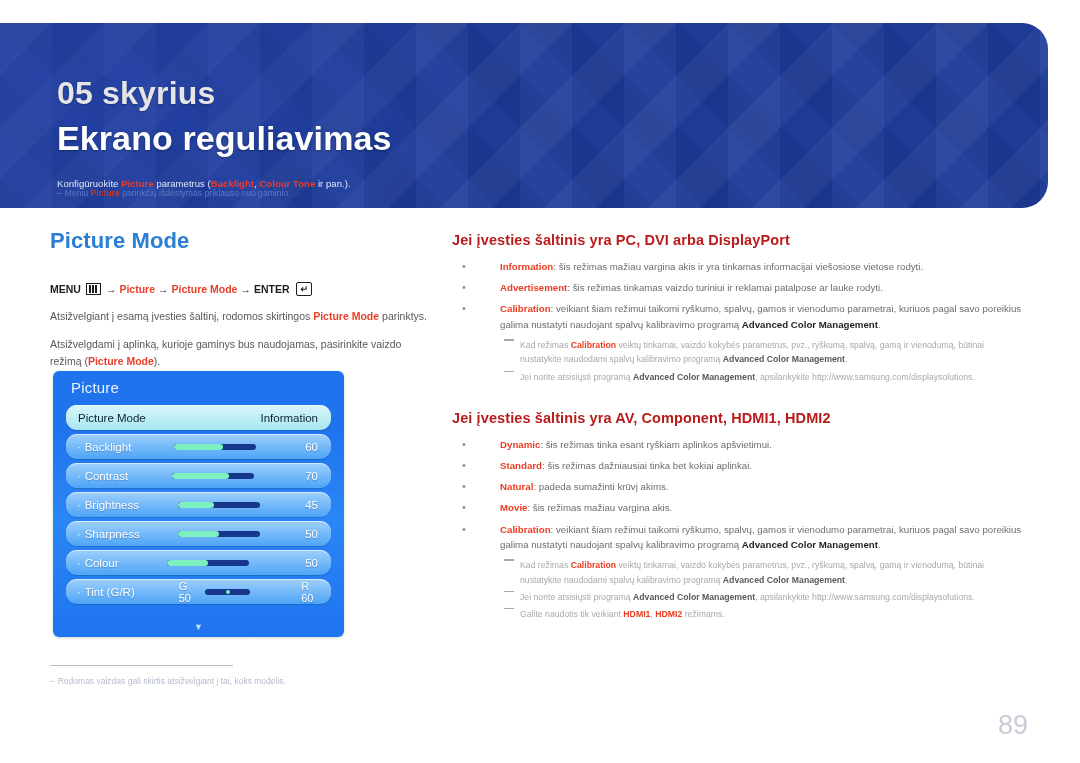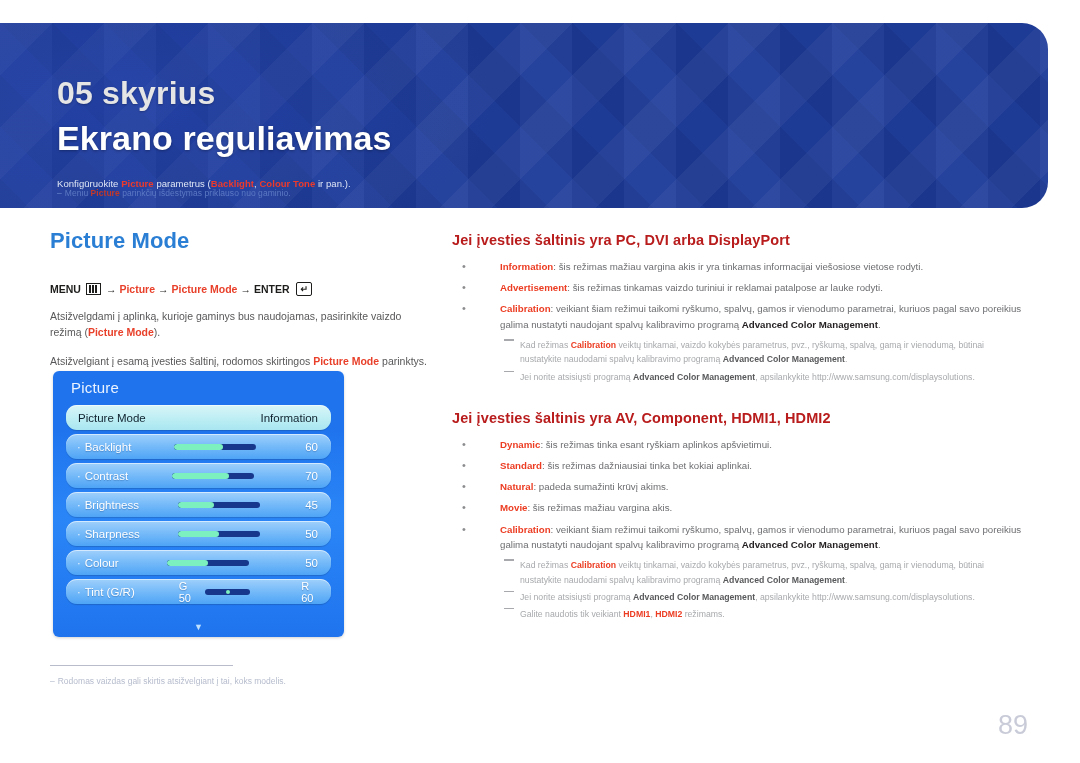--- a/index.html
+++ b/index.html
@@ -210,25 +210,25 @@
     <span>→</span>
     <span class="red">Picture</span>
     <span>→</span>
     <span class="red">Picture Mode</span>
     <span>→</span>
     <span>ENTER</span>
     <span class="enter-glyph">↵</span>
   </div>
 
   <p class="body-par">
+    <span>Atsižvelgiant į esamą įvesties šaltinį, rodomos skirtingos </span><b>Picture Mode</b><span> parinktys.</span>
+  </p>
+
+  <p class="body-par">
     <span>Atsižvelgdami į aplinką, kurioje gaminys bus naudojamas, pasirinkite vaizdo režimą (</span><b>Picture Mode</b><span>).</span>
-  </p>
-
-  <p class="body-par">
-    <span>Atsižvelgiant į esamą įvesties šaltinį, rodomos skirtingos </span><b>Picture Mode</b><span> parinktys.</span>
   </p>
 </div>
 
 <div id="osd">
   <div class="osd-head">Picture</div>
   <div id="osd-rows">
       <div class="osd-row sel" style="top: 34px;">
         <span class="osd-label" style="padding-left: 12px;">Picture Mode</span>
         <span class="osd-val">Information</span>
       </div>

